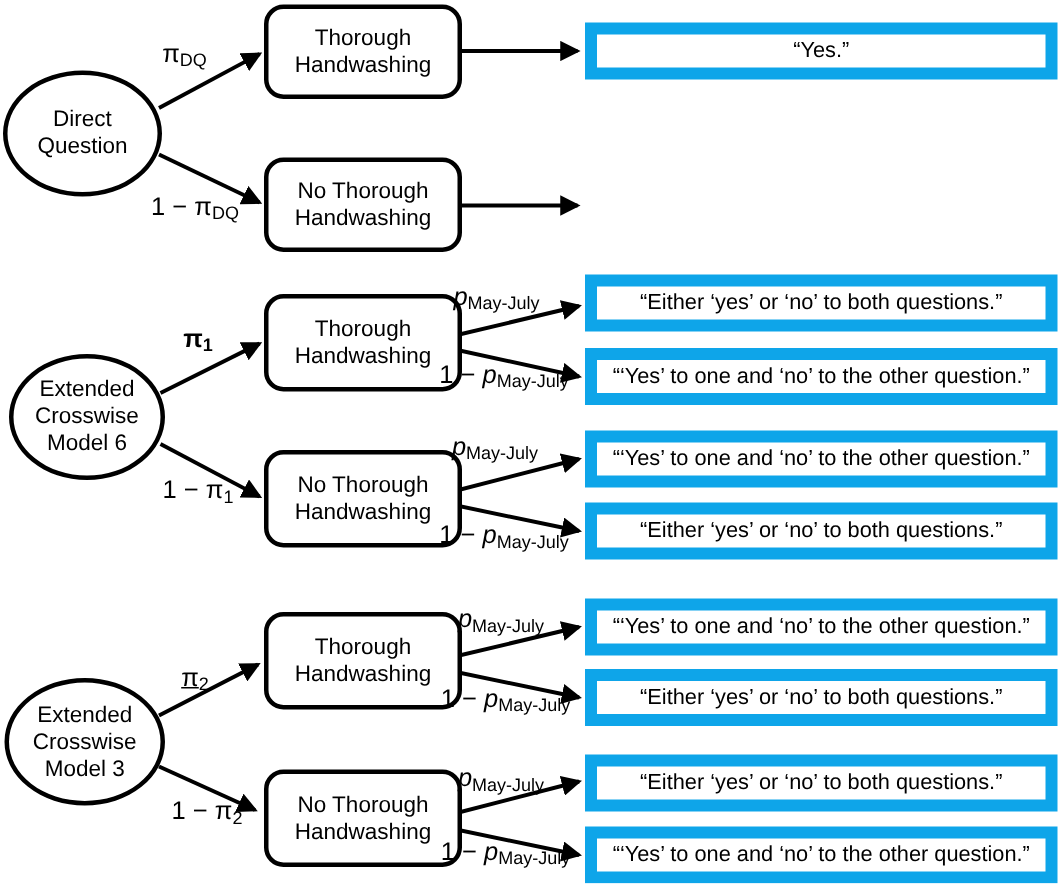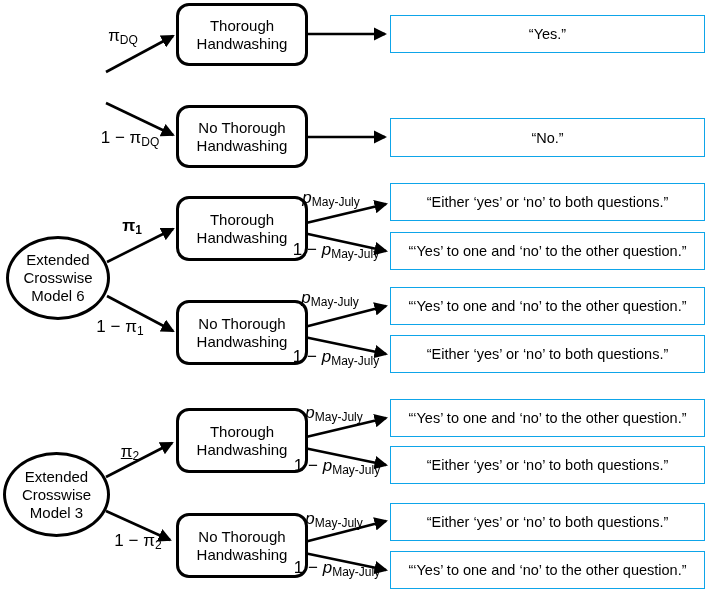--- a/index.html
+++ b/index.html
@@ -9,21 +9,21 @@
     overflow:hidden;
   }
   #wires{position:absolute;left:0;top:0;z-index:1;}
   #wires line{stroke:#000;stroke-width:2.6;}
   .node{position:absolute;z-index:2;background:#fff;box-sizing:border-box;
     display:flex;flex-direction:column;align-items:center;justify-content:center;
     text-align:center;}
   .ellipse{border:3px solid #000;border-radius:50%;font-size:15px;line-height:18px;}
   .rbox{border:3px solid #000;border-radius:13px;left:176px;width:132px;
     font-size:15px;line-height:18px;}
-  .obox{border:1px solid #0ea5e9;left:390px;width:315px;height:38px;
+  .obox{border:8px solid #0ea5e9;left:390px;width:315px;height:38px;
     font-size:14.5px;flex-direction:row;white-space:nowrap;}
   .plabel{position:absolute;z-index:3;transform:translate(-50%,-50%);
     white-space:nowrap;font-size:17px;line-height:17px;}
   .plabel .sb{font-size:12px;vertical-align:-3px;}
   .it{font-style:italic;}
   .line{display:block;white-space:nowrap;}
 </style>
 </head>
 <body>
 
@@ -48,20 +48,24 @@
     <line x1="285" y1="333" x2="386" y2="354" marker-end="url(#ah)"></line>
 
     <line x1="106" y1="477" x2="172" y2="443" marker-end="url(#ah)"></line>
     <line x1="106" y1="511" x2="170" y2="540" marker-end="url(#ah)"></line>
     <line x1="285" y1="442" x2="386" y2="418" marker-end="url(#ah)"></line>
     <line x1="285" y1="444" x2="386" y2="465" marker-end="url(#ah)"></line>
     <line x1="285" y1="547" x2="386" y2="521" marker-end="url(#ah)"></line>
     <line x1="285" y1="549" x2="386" y2="570" marker-end="url(#ah)"></line>
   </svg>
 
+  <div class="node ellipse" style="left:2px;top:47px;width:106px;height:84px;">
+    <span class="line">Direct</span>
+    <span class="line">Question</span>
+  </div>
   <div class="node ellipse" style="left:6px;top:236px;width:104px;height:84px;">
     <span class="line">Extended</span>
     <span class="line">Crosswise</span>
     <span class="line">Model 6</span>
   </div>
   <div class="node ellipse" style="left:3px;top:452px;width:107px;height:85px;">
     <span class="line">Extended</span>
     <span class="line">Crosswise</span>
     <span class="line">Model 3</span>
   </div>
@@ -85,41 +89,40 @@
   <div class="node rbox" style="top:408px;height:65px;">
     <span class="line">Thorough</span>
     <span class="line">Handwashing</span>
   </div>
   <div class="node rbox" style="top:513px;height:65px;">
     <span class="line">No Thorough</span>
     <span class="line">Handwashing</span>
   </div>
 
   <div class="node obox" style="top:15px;">“Yes.”</div>
-  <div class="node obox" style="top:118px;height:39px;">“No.”</div>
   <div class="node obox" style="top:183px;">“Either ‘yes’ or ‘no’ to both questions.”</div>
   <div class="node obox" style="top:232px;">“‘Yes’ to one and ‘no’ to the other question.”</div>
   <div class="node obox" style="top:287px;">“‘Yes’ to one and ‘no’ to the other question.”</div>
   <div class="node obox" style="top:335px;">“Either ‘yes’ or ‘no’ to both questions.”</div>
   <div class="node obox" style="top:399px;">“‘Yes’ to one and ‘no’ to the other question.”</div>
   <div class="node obox" style="top:446px;">“Either ‘yes’ or ‘no’ to both questions.”</div>
   <div class="node obox" style="top:503px;">“Either ‘yes’ or ‘no’ to both questions.”</div>
   <div class="node obox" style="top:551px;">“‘Yes’ to one and ‘no’ to the other question.”</div>
 
   <div class="plabel" style="left:123px;top:38px;">
     <span></span><span>π</span><span class="sb">DQ</span>
   </div>
   <div class="plabel" style="left:130px;top:140px;text-align:center;">
     <span>1 − </span><span>π</span><span class="sb">DQ</span>
   </div>
 
   <div class="plabel" style="left:132px;top:228px;font-weight:bold;">
     <span></span><span>π</span><span class="sb">1</span>
   </div>
-  <div class="plabel" style="left:120px;top:329px;">
+  <div class="plabel" style="left:132px;top:329px;">
     <span>1 − </span><span>π</span><span class="sb">1</span>
   </div>
 
   <div class="plabel" style="left:331px;top:200px;">
     <span></span><span class="it">p</span><span class="sb">May-July</span>
   </div>
   <div class="plabel" style="left:336px;top:252px;">
     <span>1 − </span><span class="it">p</span><span class="sb">May-July</span>
   </div>
   <div class="plabel" style="left:330px;top:300px;">

